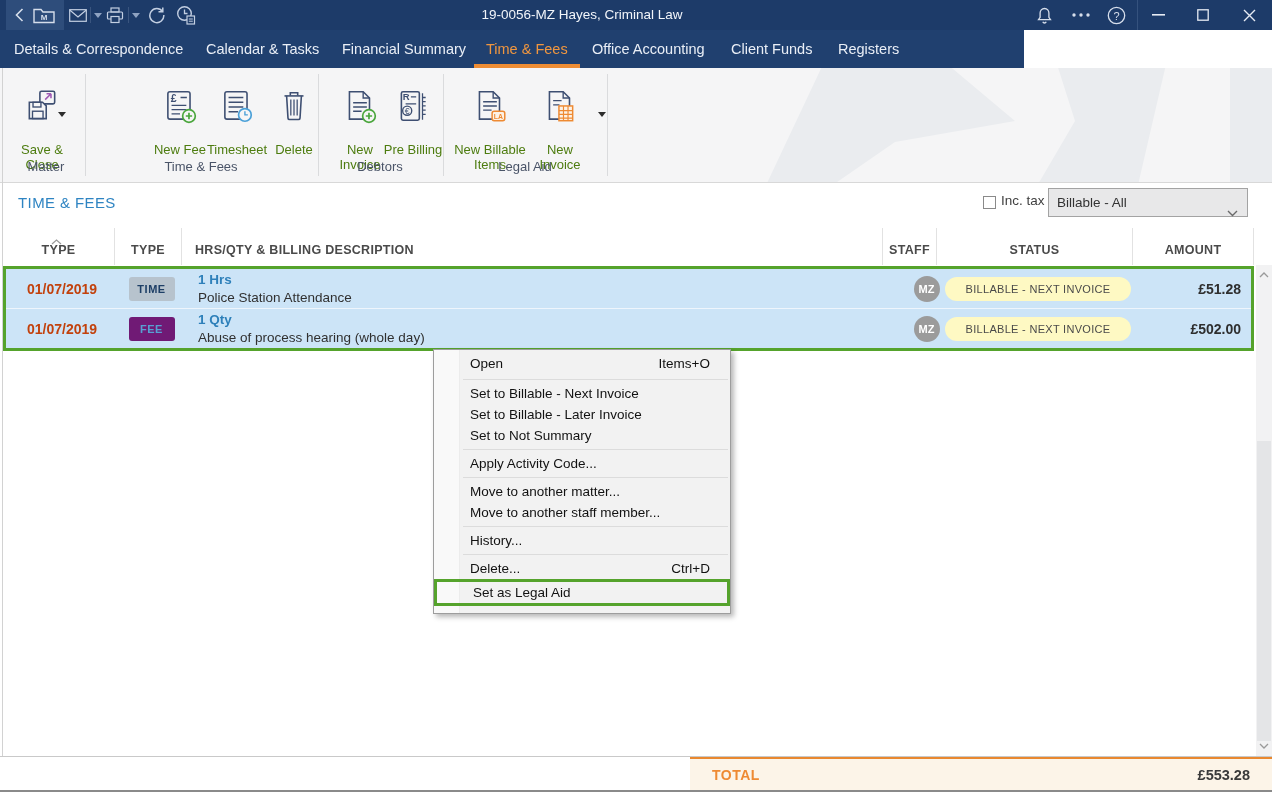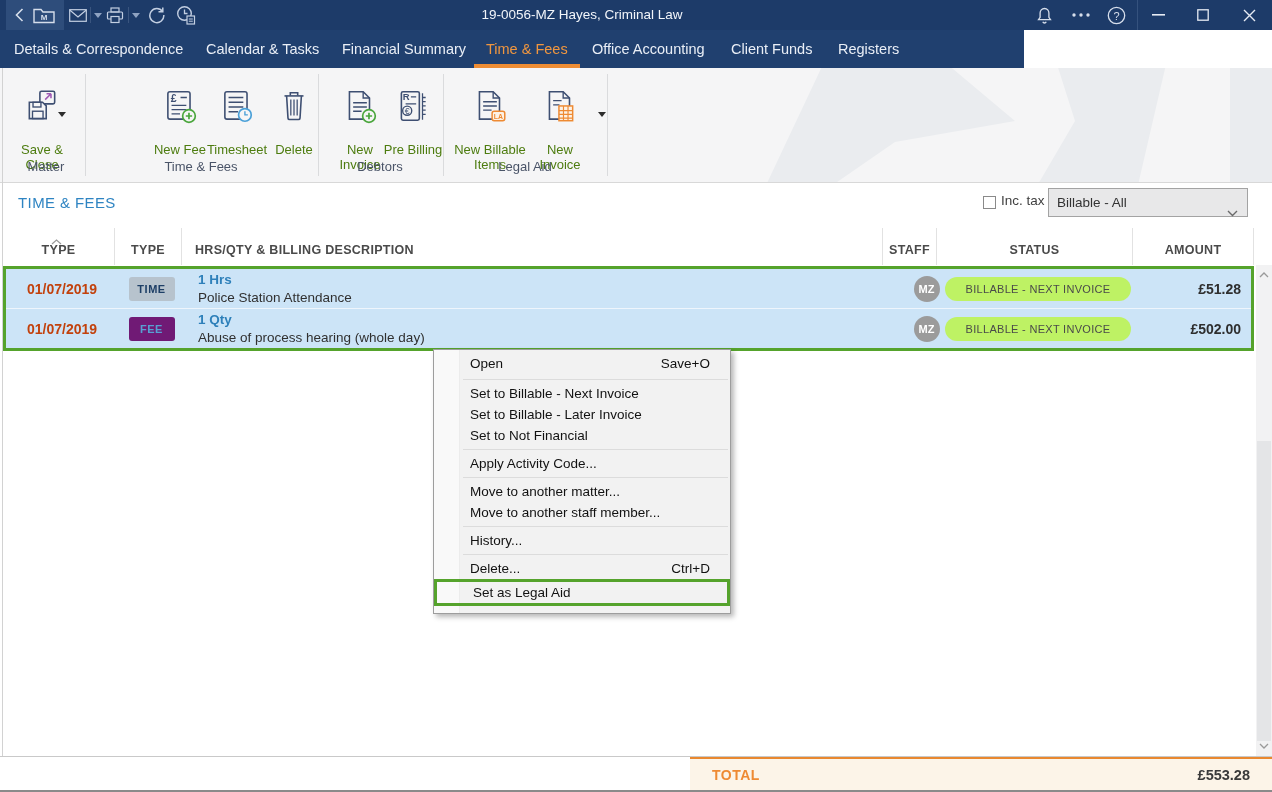--- a/index.html
+++ b/index.html
@@ -57,21 +57,21 @@
     display:flex; align-items:center; justify-content:center; }
   .badge.time { background:#b7c3cd; color:#1e3f66; }
   .badge.fee { background:#701a75; color:#58a0d2; }
   .c-desc { width:701px; padding-left:13px; }
   .c-desc .qty { font-size:13.5px; font-weight:bold; color:#2e80ba; line-height:18px; }
   .c-desc .descr { font-size:13.5px; color:#303030; line-height:18px; }
   .c-staff { width:54px; display:flex; justify-content:center; }
   .avatar { width:26px; height:26px; border-radius:50%; background:#9b9b9b; color:#fff; font-size:11px; font-weight:bold;
     display:flex; align-items:center; justify-content:center;margin-left:27px; }
   .c-status { width:196px; display:flex; justify-content:center; }
-  .pill { width:186px; height:24px; border-radius:12px; background:#bef264; color:#4a4a4a; font-size:11px; letter-spacing:.3px;
+  .pill { width:186px; height:24px; border-radius:12px; background:#fef9c3; color:#4a4a4a; font-size:11px; letter-spacing:.3px;
     display:flex; align-items:center; justify-content:center; }
   .c-amount { width:115px; text-align:right; padding-right:10px; font-size:14px; font-weight:bold; color:#2e2e2e; }
   
   .cmenu { position:absolute; left:433px; top:349px; width:298px; height:265px; background:#f2f2f2;
     border:1px solid #9d9d9d; box-shadow:3px 3px 5px rgba(0,0,0,.28); padding-top:2px; }
   .cmenu-gutter { position:absolute; left:0; top:0; bottom:0; width:26px; background:#f9f9f9; border-right:1px solid #ececec; }
   .mi { position:relative; height:21px; line-height:21px; font-size:13.5px; color:#121212; padding-left:36px; cursor:pointer; white-space:nowrap; }
   .mi.first { height:24px; line-height:24px; }
   .mi .shortcut { position:absolute; right:20px; }
   .msep { height:1px; background:#dcdcdc; margin:3px 2px 3px 29px; }
@@ -372,26 +372,26 @@
         <div class="pill">BILLABLE - NEXT INVOICE</div>
       </div>
       <div class="cell c-amount">£502.00</div>
     </div>
   </div>
 
   <div class="cmenu">
     <div class="cmenu-gutter"></div>
     <div class="mi first">
       <span>Open</span>
-      <span class="shortcut">Save+O</span>
+      <span class="shortcut">Items+O</span>
     </div>
     <div class="msep"></div>
     <div class="mi">Set to Billable - Next Invoice</div>
     <div class="mi">Set to Billable - Later Invoice</div>
-    <div class="mi">Set to Not Financial</div>
+    <div class="mi">Set to Not Summary</div>
     <div class="msep"></div>
     <div class="mi">Apply Activity Code...</div>
     <div class="msep"></div>
     <div class="mi">Move to another matter...</div>
     <div class="mi">Move to another staff member...</div>
     <div class="msep"></div>
     <div class="mi">History...</div>
     <div class="msep"></div>
     <div class="mi">
       <span>Delete...</span>

